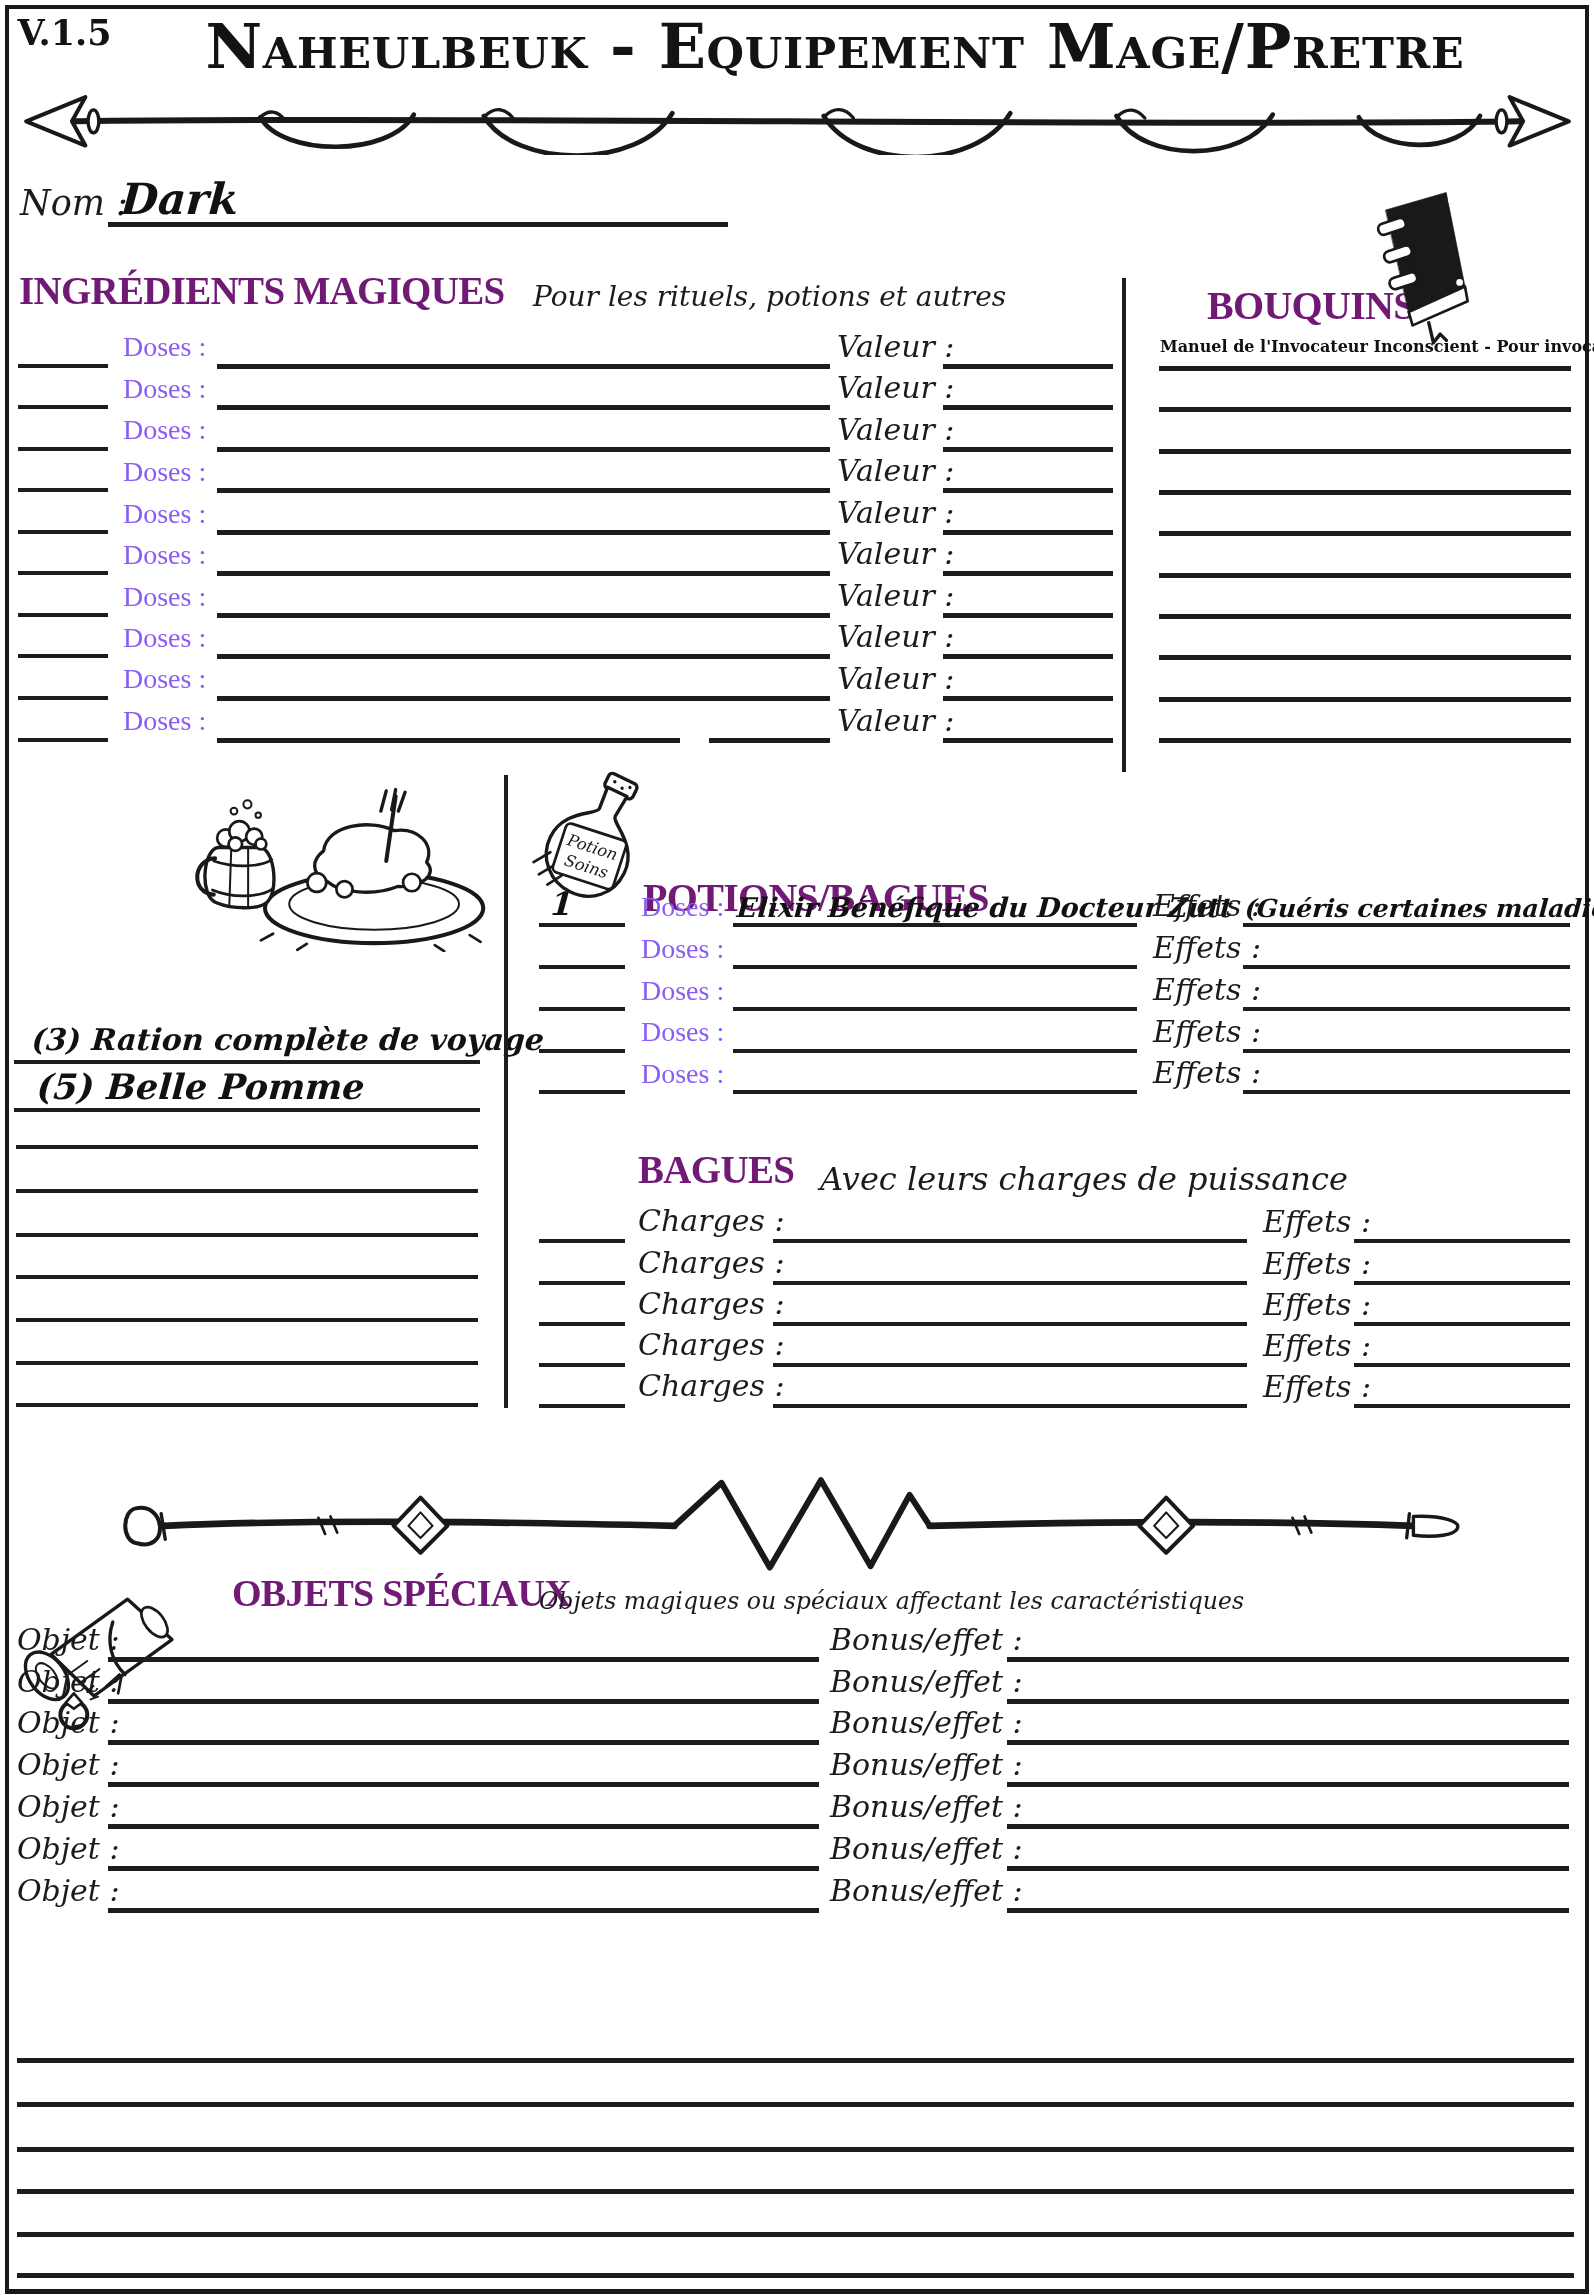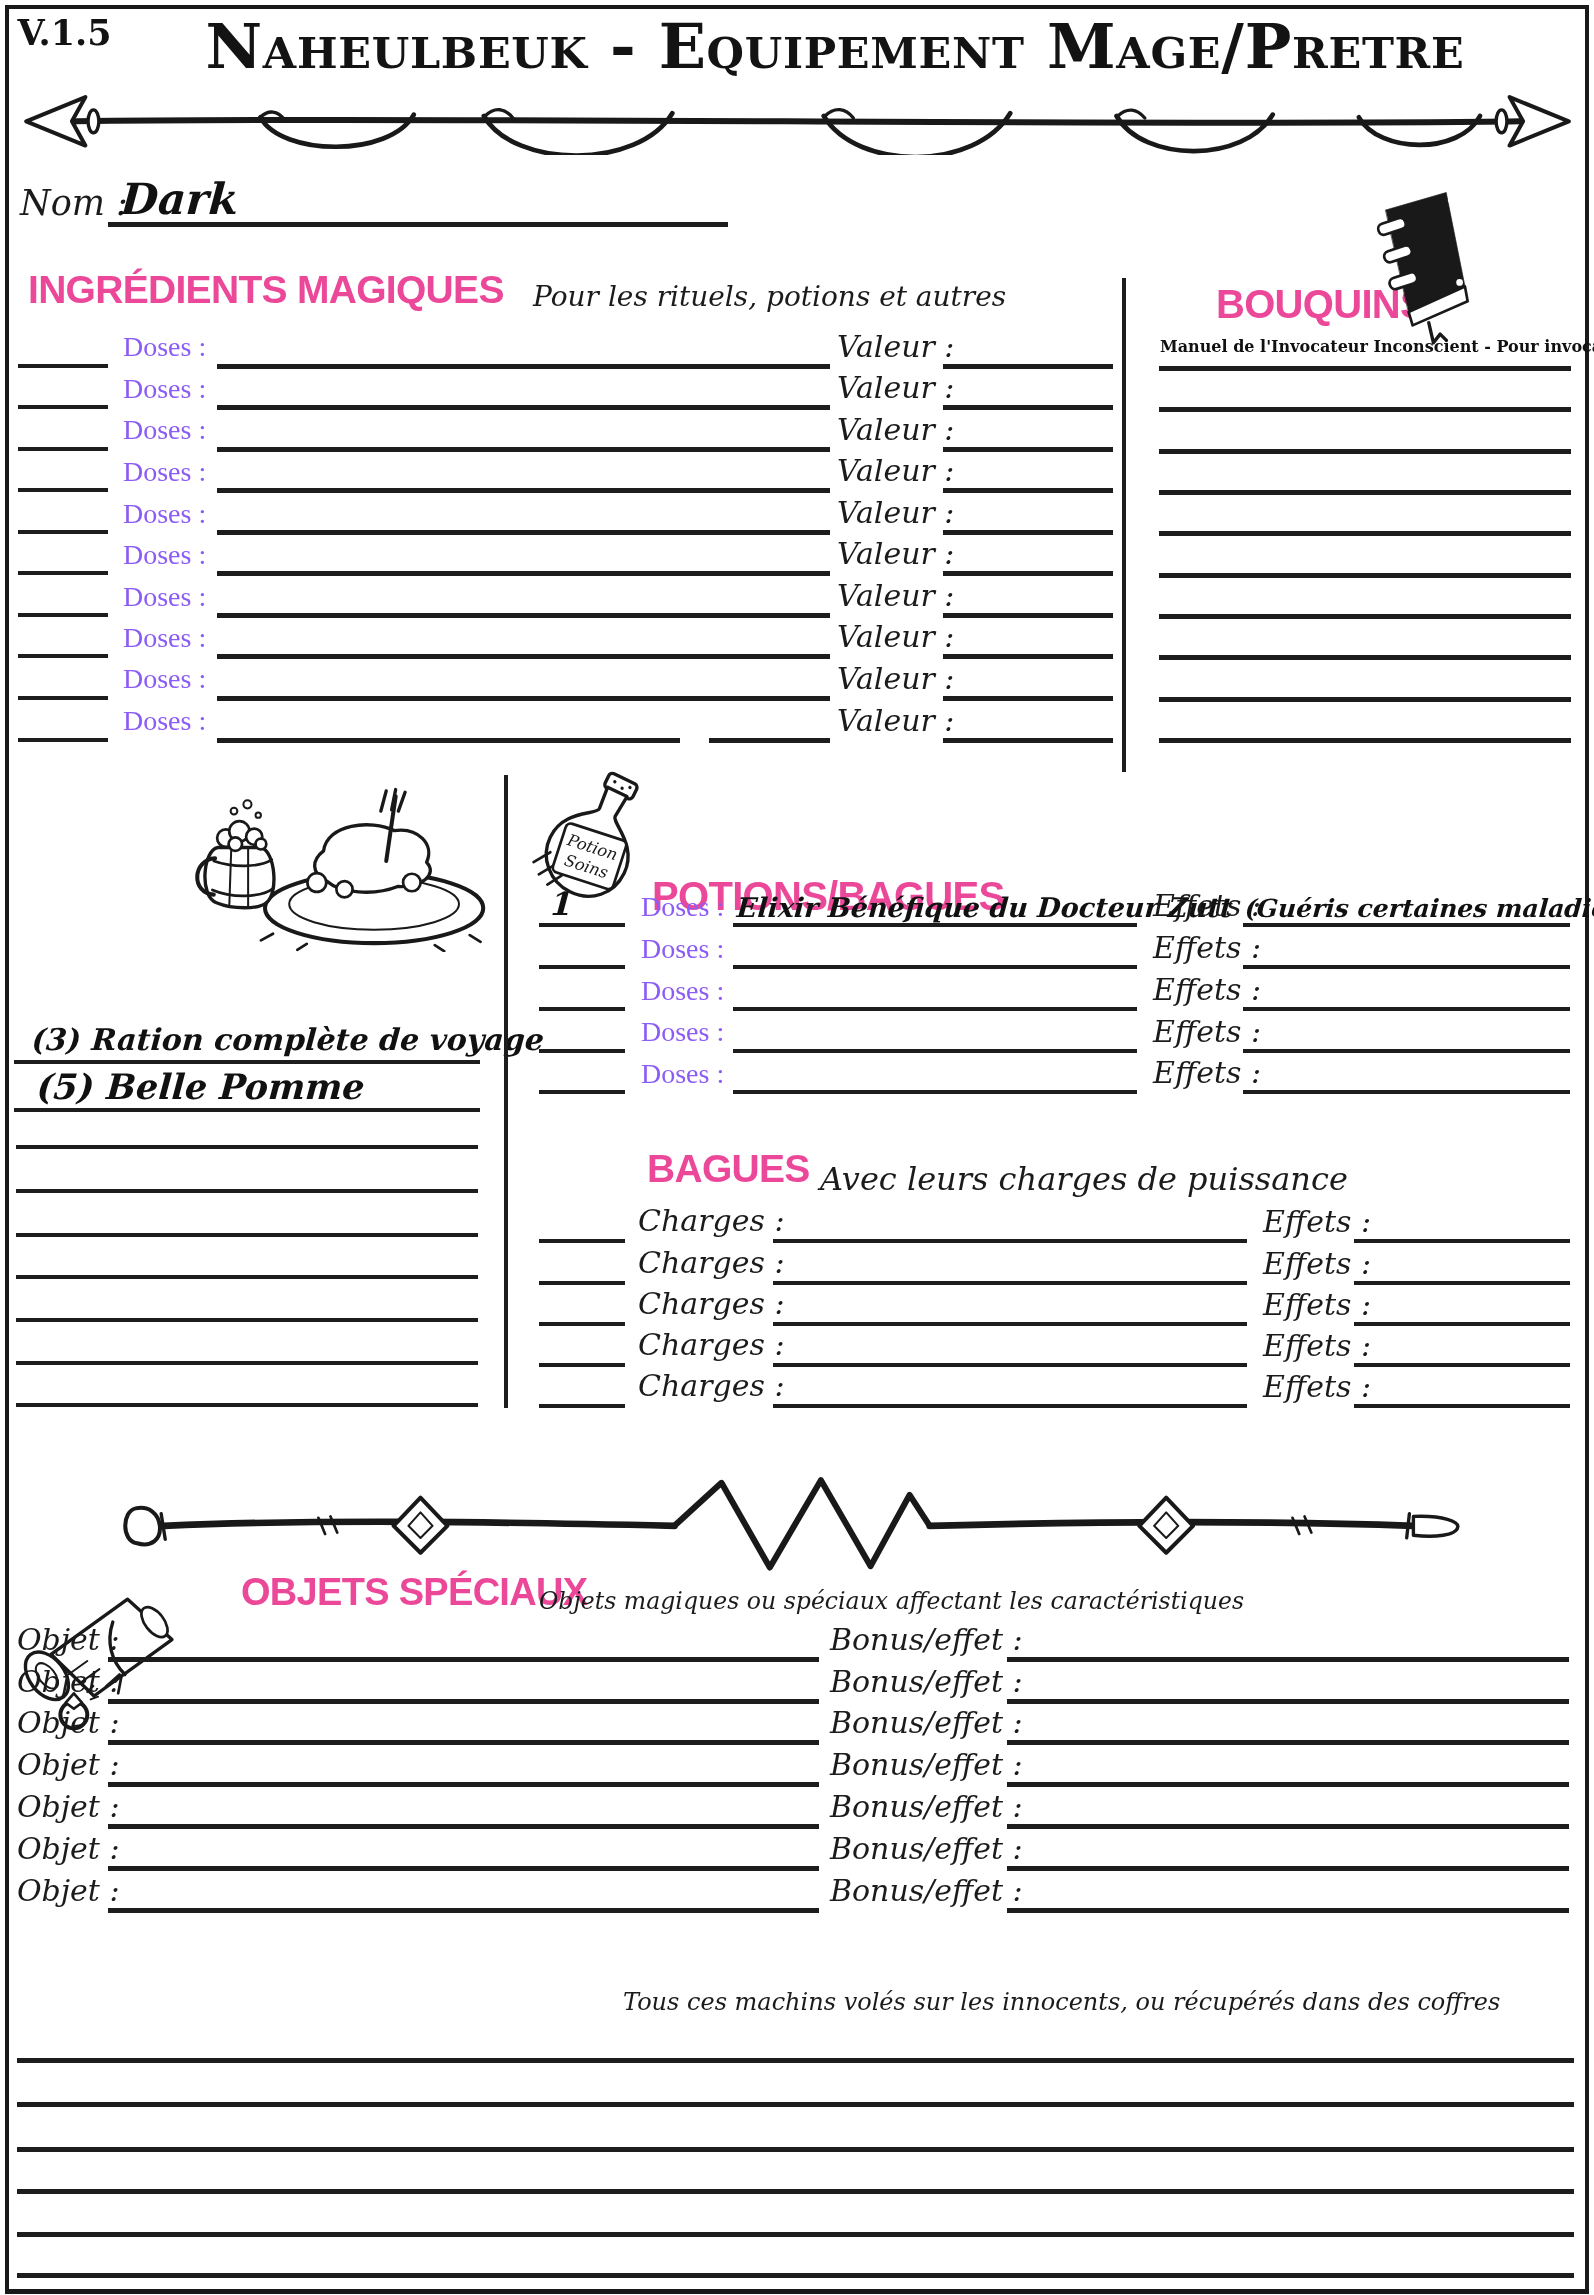--- a/index.html
+++ b/index.html
@@ -2,21 +2,21 @@
 <html style="font-size:10.8px"><head>
 <meta charset="utf-8">
 <style>
   html,body{margin:0;padding:0;background:#888;}
   .page{position:relative;width:1594px;height:2295px;background:#ffffff;overflow:hidden;color:#191919;}
   .frame{position:absolute;left:5.4px;top:5.4px;right:5.4px;bottom:1.3px;border:4px solid #191919;border-bottom-width:5.4px;}
   .abs{position:absolute;white-space:nowrap;}
   .ln{position:absolute;height:4.7px;background:#1d1d1d;}
   .stub{position:absolute;height:4px;background:#1d1d1d;}
   .vdiv{position:absolute;width:4px;background:#1d1d1d;}
-  .head{font-family:Liberation Sans, sans-serif;font-weight:700;letter-spacing:-0.7px;color:#ec4899;margin-left:9px;}
+  .head{font-family:Liberation Serif, serif;font-weight:700;letter-spacing:-0.7px;color:#701a75;}
   .roman{font-family:"Liberation Serif",serif;color:#8b5cf6;}
   .cal{font-family:"DejaVu Serif",serif;font-style:italic;color:#1b1b1b;}
   .hand{font-family:"DejaVu Serif",serif;font-style:italic;font-weight:700;transform:skewX(-4deg);color:#111;}
   .title{font-family:"DejaVu Serif",serif;font-weight:700;font-variant:small-caps;color:#131313;}
   svg{position:absolute;}
   svg path,svg ellipse,svg circle,svg polygon,svg rect,svg line{vector-effect:none;}
 </style>
 </head>
 <body>
 
@@ -318,21 +318,20 @@
   <div class="abs cal" style="left:17px;top:1831px;font-size:30px;">Objet :</div>
   <div class="ln" style="left:108px;top:1866px;width:711px;"></div>
   <div class="abs cal" style="left:830px;top:1831px;font-size:30px;">Bonus/effet :</div>
   <div class="ln" style="left:1007px;top:1866px;width:562px;"></div>
 
   <div class="abs cal" style="left:17px;top:1873px;font-size:30px;">Objet :</div>
   <div class="ln" style="left:108px;top:1908px;width:711px;"></div>
   <div class="abs cal" style="left:830px;top:1873px;font-size:30px;">Bonus/effet :</div>
   <div class="ln" style="left:1007px;top:1908px;width:562px;"></div>
 
-  <div class="abs cal" style="left:623px;top:1988px;font-size:24px;">Tous ces machins volés sur les innocents, ou récupérés dans des coffres</div>
   <div class="ln" style="left:17px;top:2058px;width:1557px;"></div>
   <div class="ln" style="left:17px;top:2102px;width:1557px;"></div>
   <div class="ln" style="left:17px;top:2147px;width:1557px;"></div>
   <div class="ln" style="left:17px;top:2189px;width:1557px;"></div>
   <div class="ln" style="left:17px;top:2232px;width:1557px;"></div>
   <div class="ln" style="left:17px;top:2273px;width:1557px;"></div>
 </div>
 
 
 </body></html>

